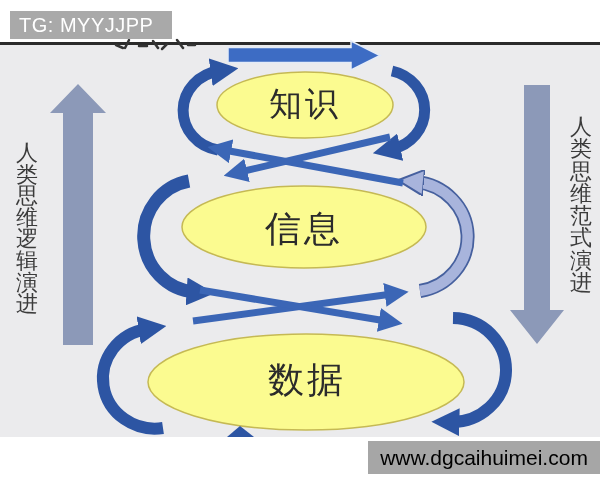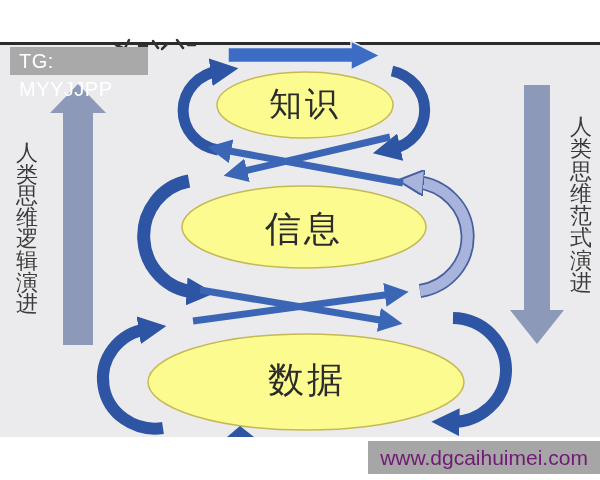--- a/index.html
+++ b/index.html
@@ -7,28 +7,27 @@
     position:relative;width:600px;height:480px;overflow:hidden;
     background:#ffffff;
     font-family:"Liberation Sans","DejaVu Sans",sans-serif;
   }
   .top-strip{position:absolute;left:0;top:0;width:600px;height:42px;background:#ffffff;}
   .divider-line{position:absolute;left:0;top:42px;width:600px;height:3px;background:#2b2b2b;}
   .content-area{position:absolute;left:0;top:45px;width:600px;height:392px;background:#ebebed;}
   .bottom-strip{position:absolute;left:0;top:437px;width:600px;height:43px;background:#ffffff;}
 
   .tg-badge{
-    position:absolute;left:10px;top:11px;width:138px;height:28px;box-sizing:border-box;
+    position:absolute;left:10px;top:11px;width:162px;height:28px;box-sizing:border-box;
     background:#a9a9a9;color:#ffffff;font-size:20px;line-height:28px;padding-left:9px;
     letter-spacing:0.5px;
-    margin-top:36px;
   }
   .site-badge{
     position:absolute;left:368px;top:441px;width:232px;height:33px;
-    background:#a6a6a6;color:#701a75;font-size:21px;line-height:33px;text-align:center;
+    background:#a6a6a6;color:#000000;font-size:21px;line-height:33px;text-align:center;
   }
 
   svg.diagram{position:absolute;left:0;top:0;width:600px;height:480px;}
 
   .node-label{
     position:absolute;transform:translate(-50%,-50%);
     color:#2b2b2b;white-space:nowrap;letter-spacing:3px;
   }
   .node-label.k{font-size:33px;text-align:right;}
   .node-label.m{font-size:36px;}

